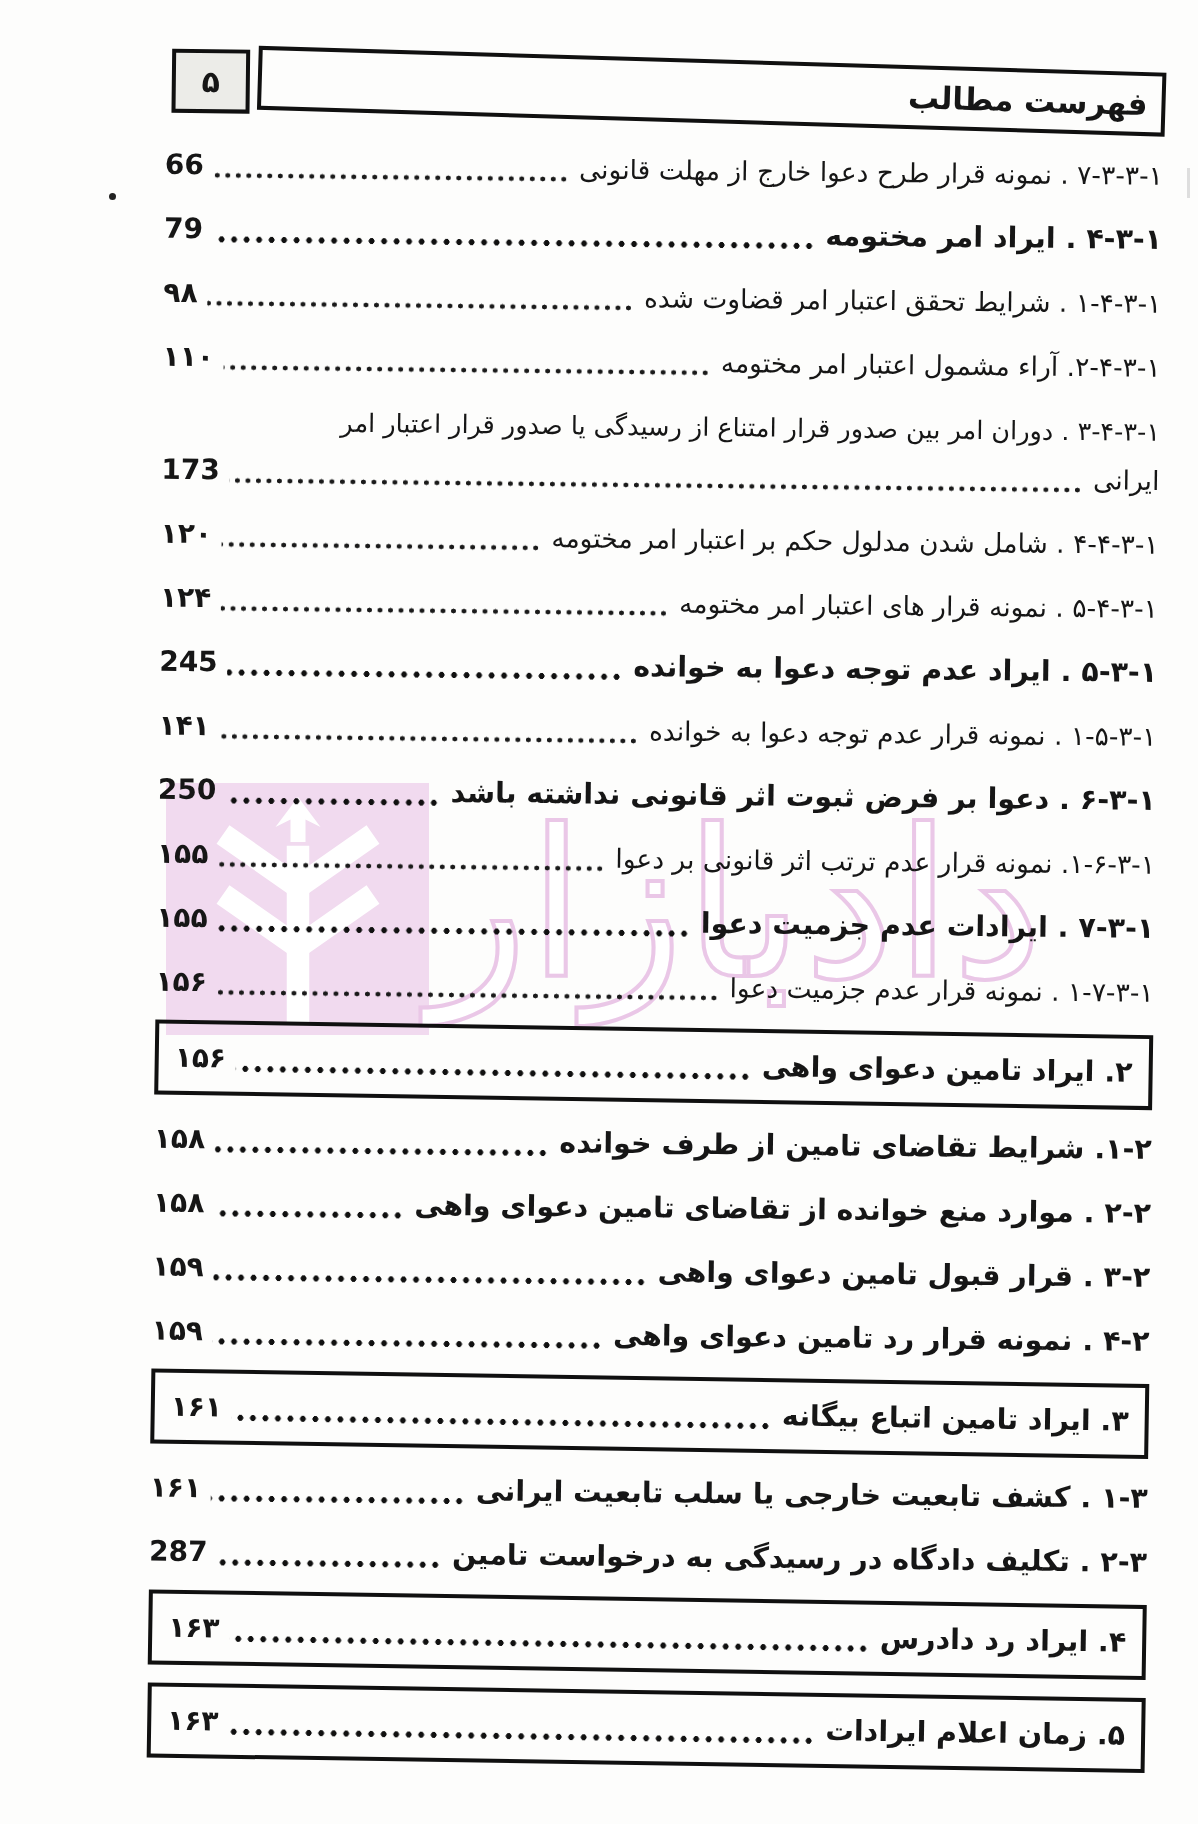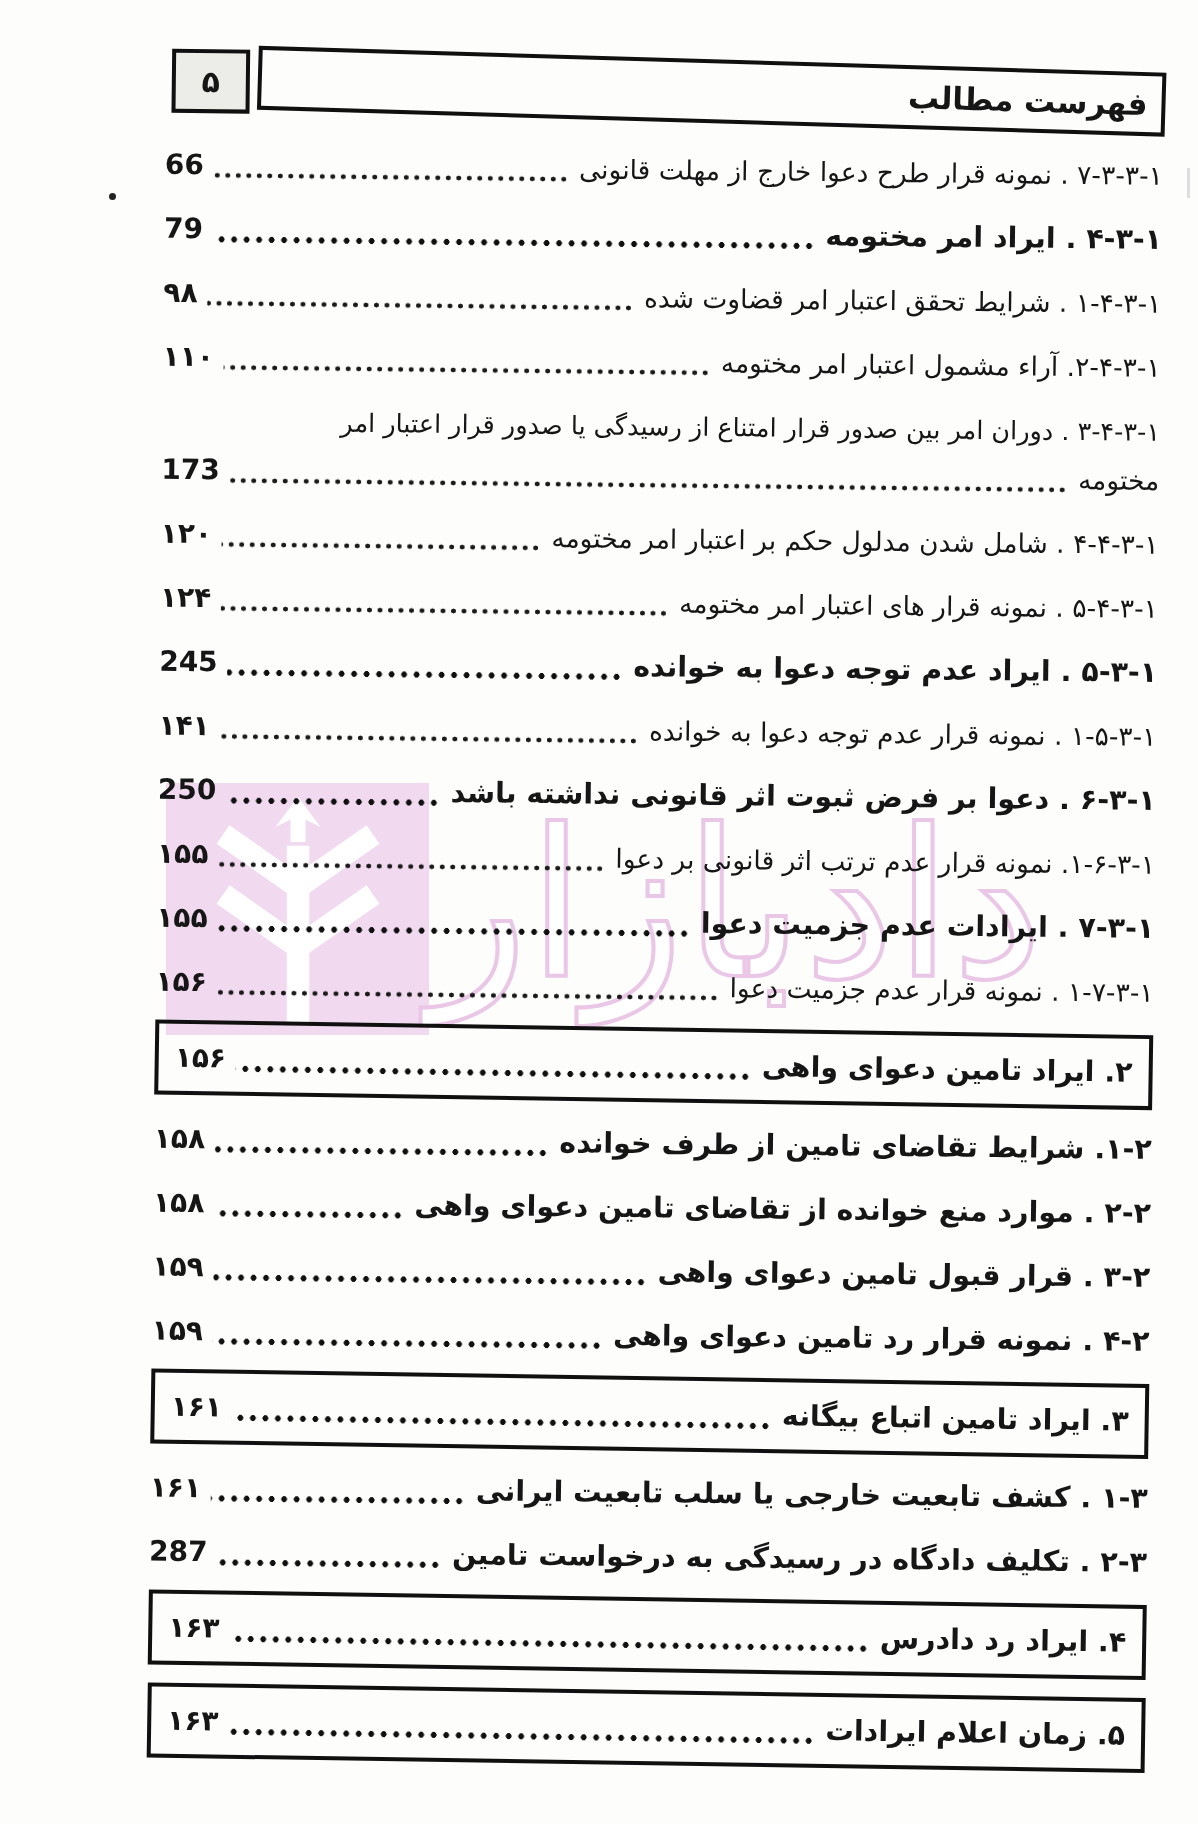--- a/index.html
+++ b/index.html
@@ -100,21 +100,21 @@
         <div class="row">
     <span class="label">۱-۳-۴-۲. آراء مشمول اعتبار امر مختومه</span>
     <span class="leader"></span>
     <span class="pagenum">۱۱۰</span>
   </div>
         <div class="row wrap-first">
     <span class="label">۱-۳-۴-۳ . دوران امر بین صدور قرار امتناع از رسیدگی یا صدور قرار اعتبار امر</span>
 
   </div>
         <div class="row">
-    <span class="label">مختومه</span>
+    <span class="label">ایرانی</span>
     <span class="leader"></span>
     <span class="pagenum">173</span>
   </div>
         <div class="row">
     <span class="label">۱-۳-۴-۴ . شامل شدن مدلول حکم بر اعتبار امر مختومه</span>
     <span class="leader"></span>
     <span class="pagenum">۱۲۰</span>
   </div>
         <div class="row">
     <span class="label">۱-۳-۴-۵ . نمونه قرار های اعتبار امر مختومه</span>

